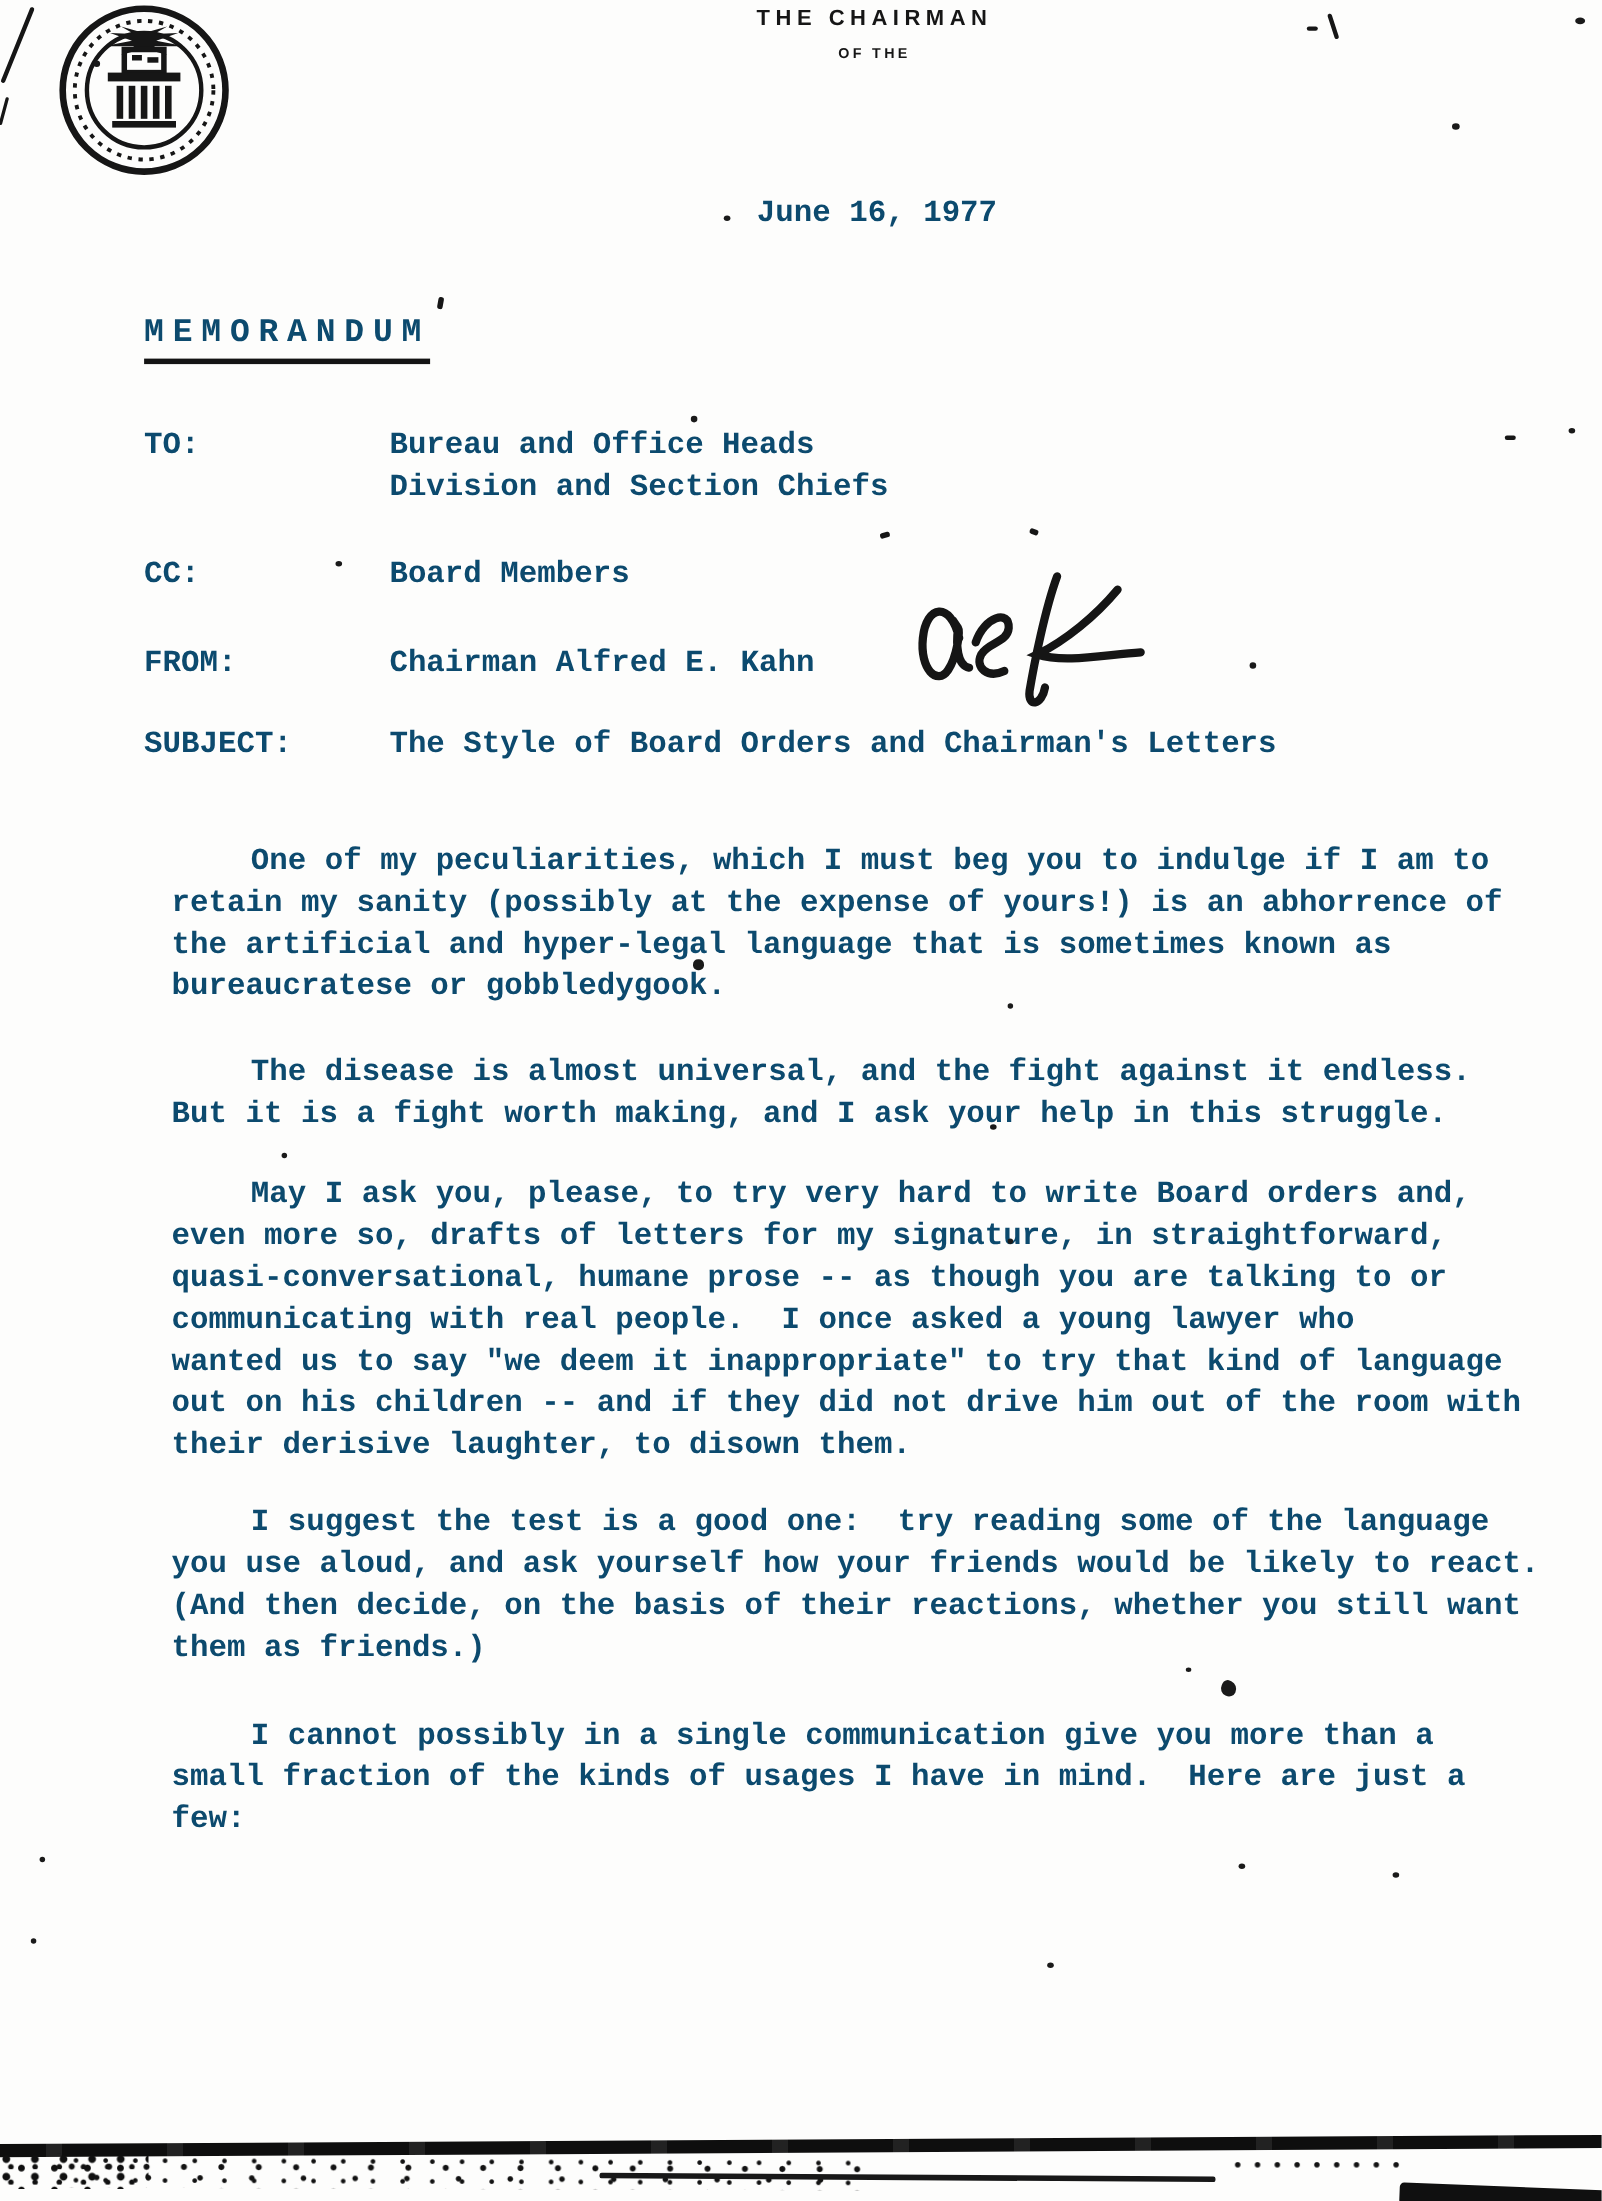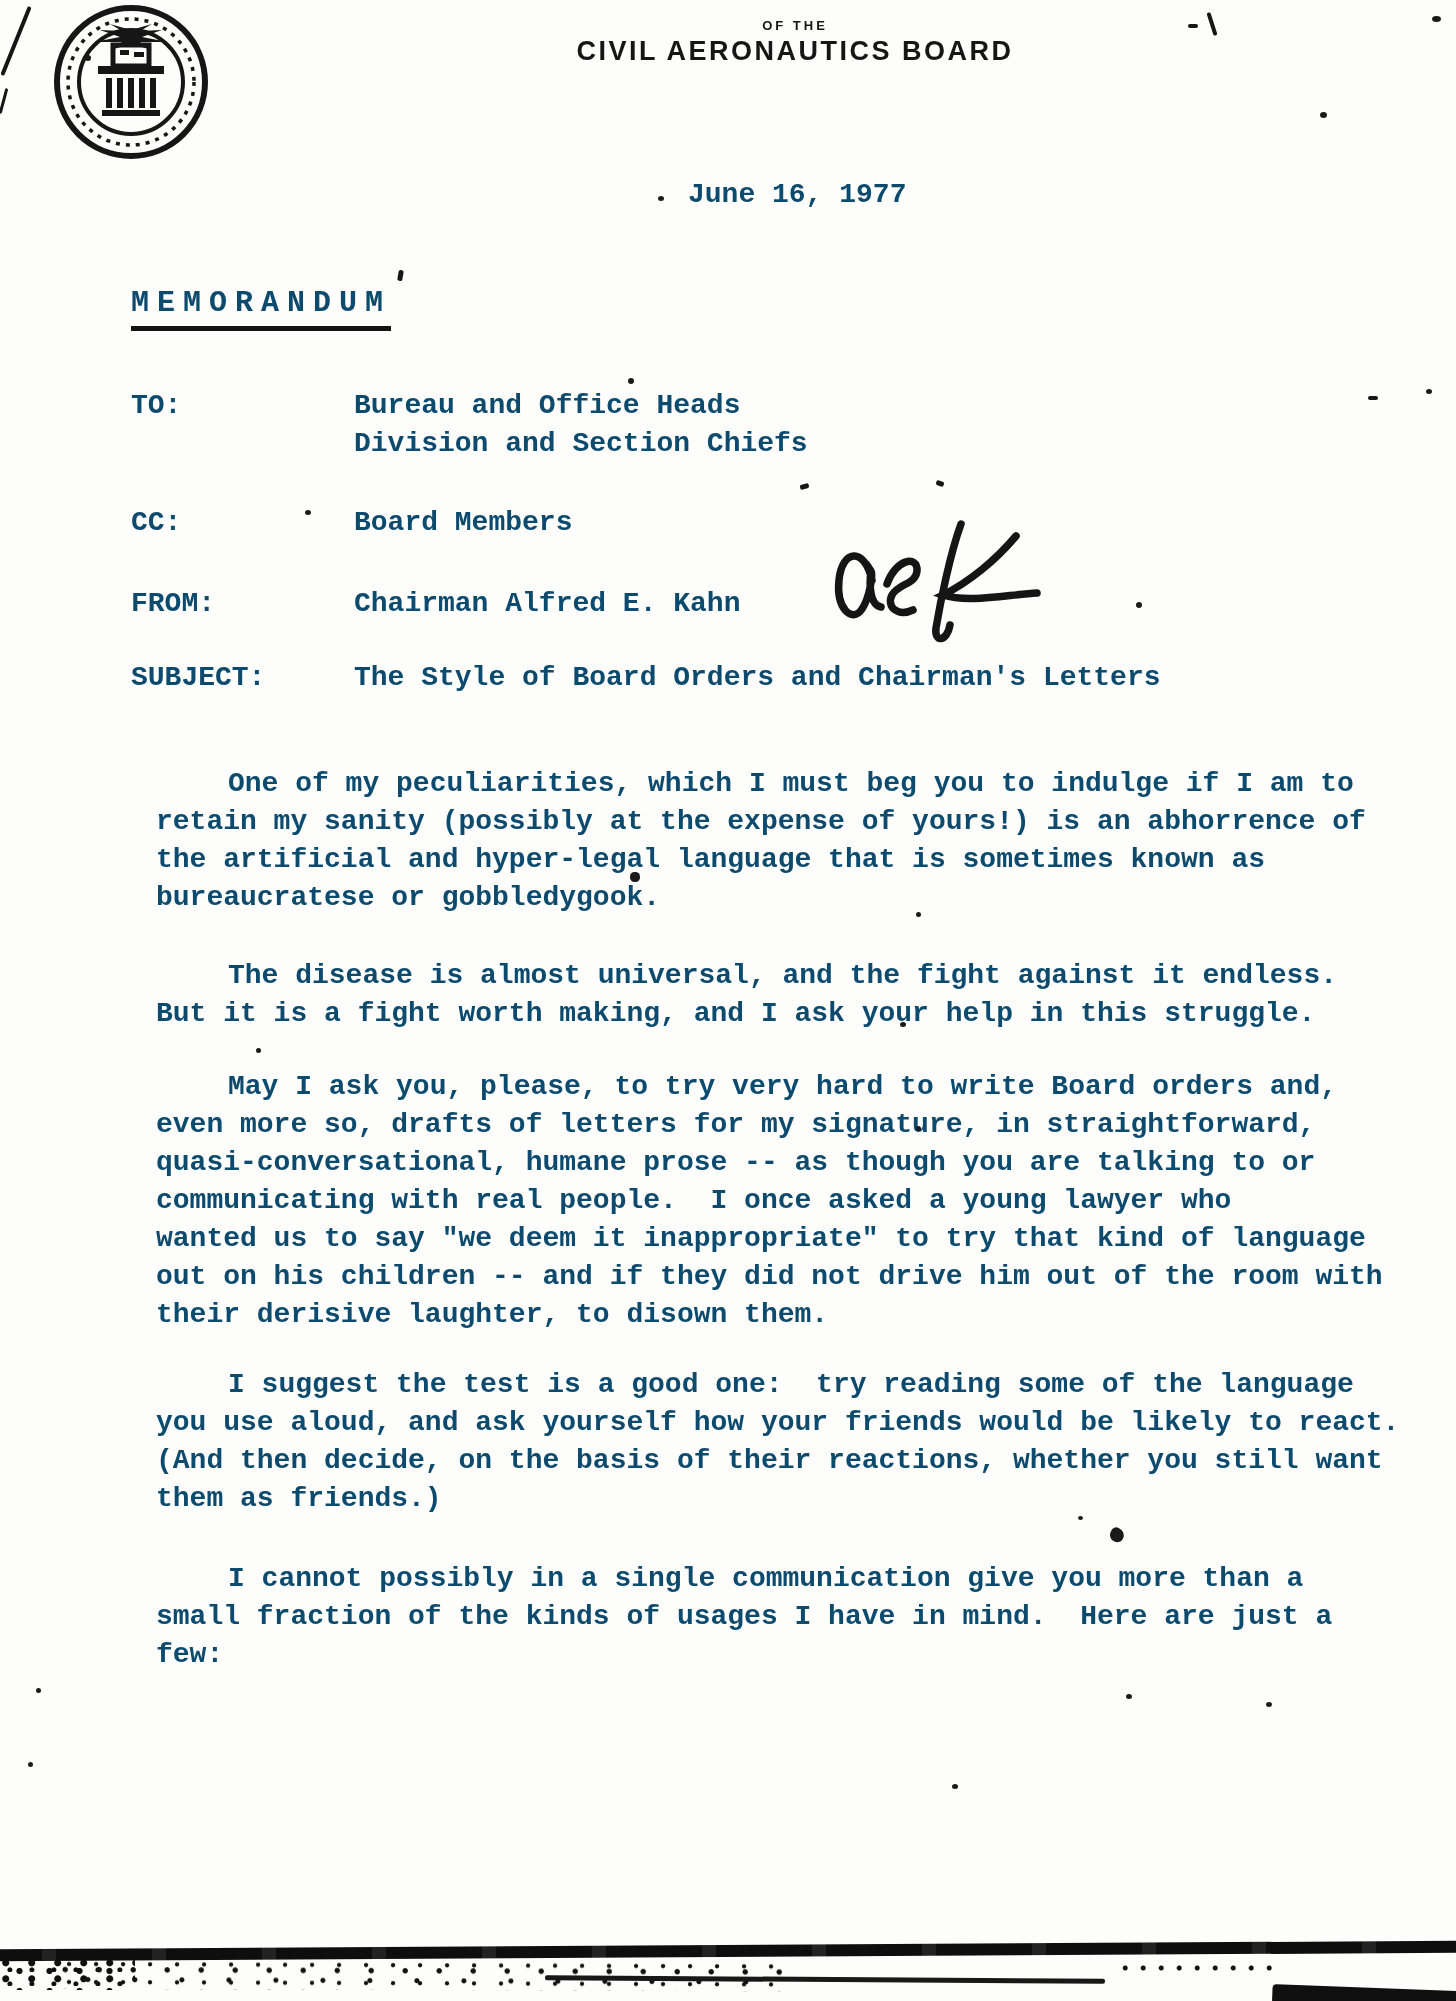--- a/index.html
+++ b/index.html
@@ -123,22 +123,22 @@
       <rect x="56" y="78" width="6" height="30"></rect>
       <rect x="67" y="78" width="6" height="30"></rect>
       <rect x="78" y="78" width="6" height="30"></rect>
       <rect x="89" y="78" width="6" height="30"></rect>
       <rect x="100" y="78" width="6" height="30"></rect>
       <rect x="52" y="110" width="58" height="6"></rect>
     </g>
   </svg>
 
   <div class="letterhead">
+    <div class="lh1">THE CHAIRMAN</div>
     <div class="lh2">OF THE</div>
-    <div class="lh3">CIVIL AERONAUTICS BOARD</div>
   </div>
 
   <div class="typed date">June 16, 1977</div>
 
   <div class="typed memo-title">MEMORANDUM</div>
 
   <div class="typed field-row row-to">
     <span class="field-label">TO:</span>
     <span class="field-value">Bureau and Office Heads
 Division and Section Chiefs</span>

